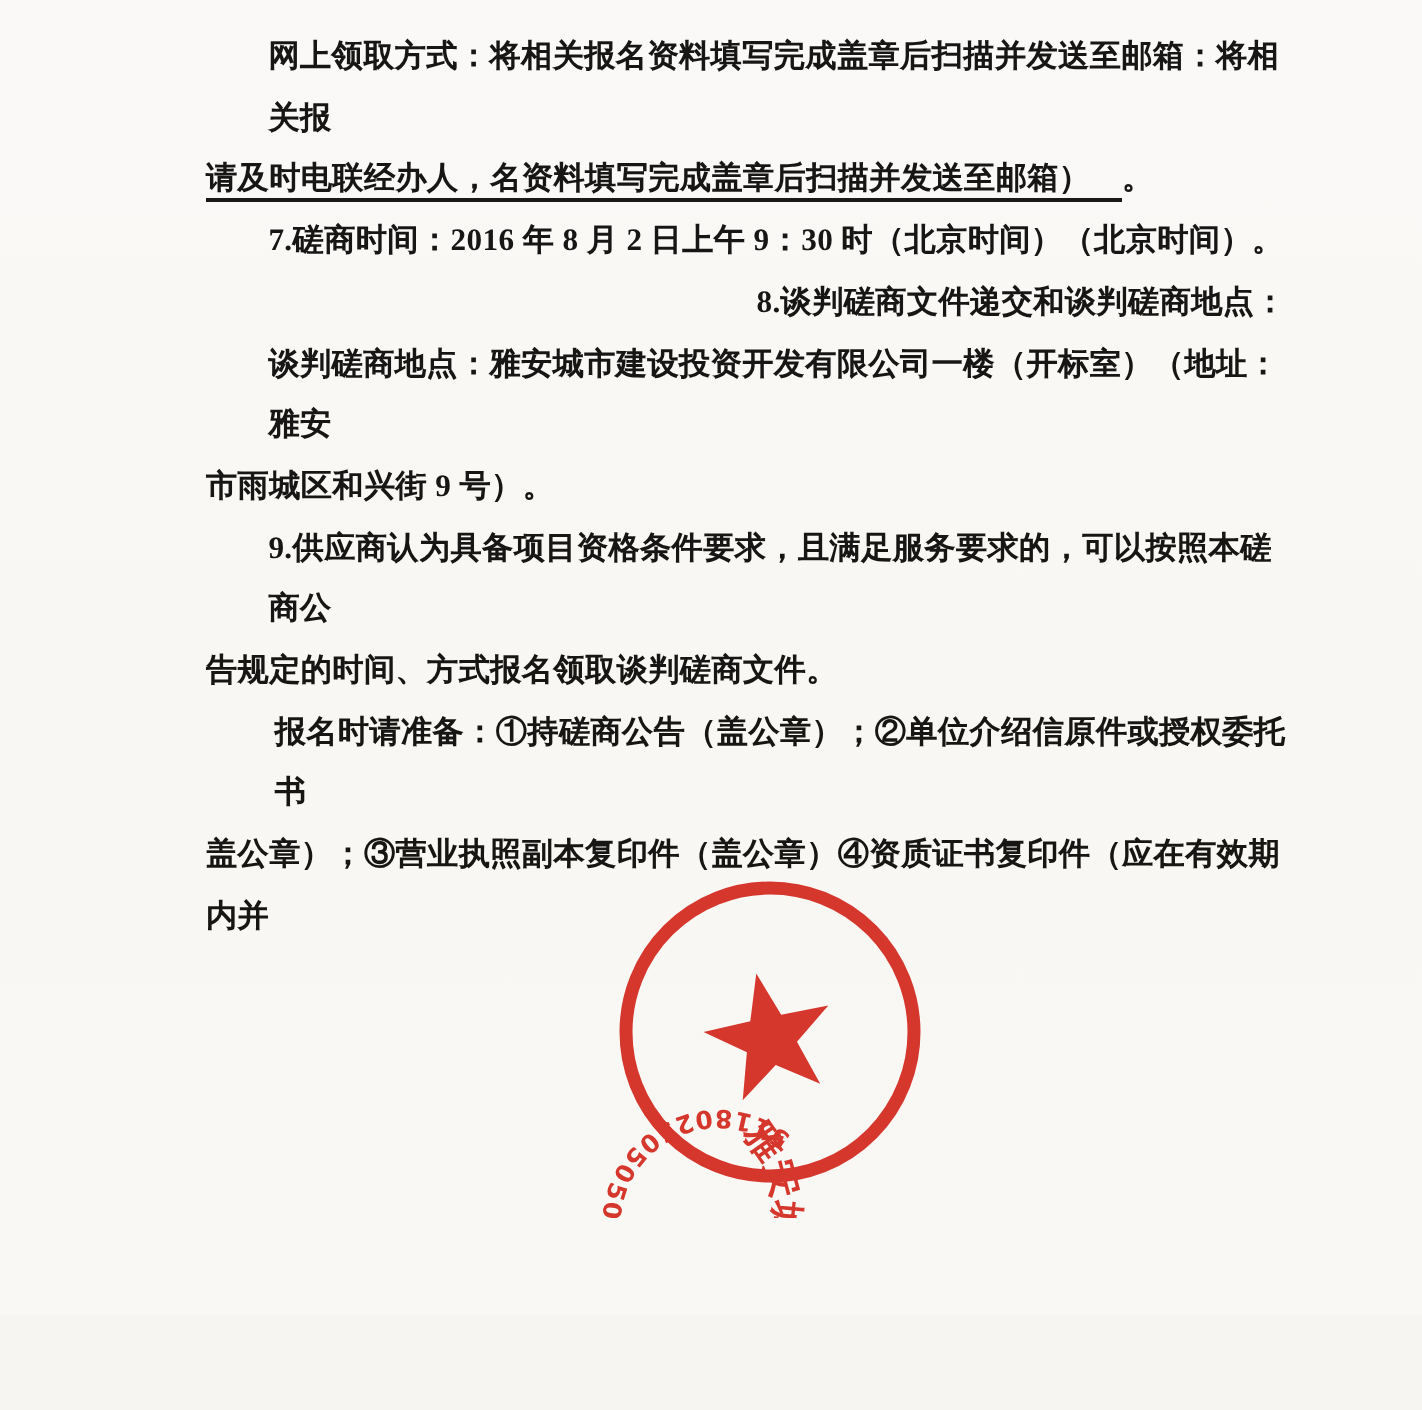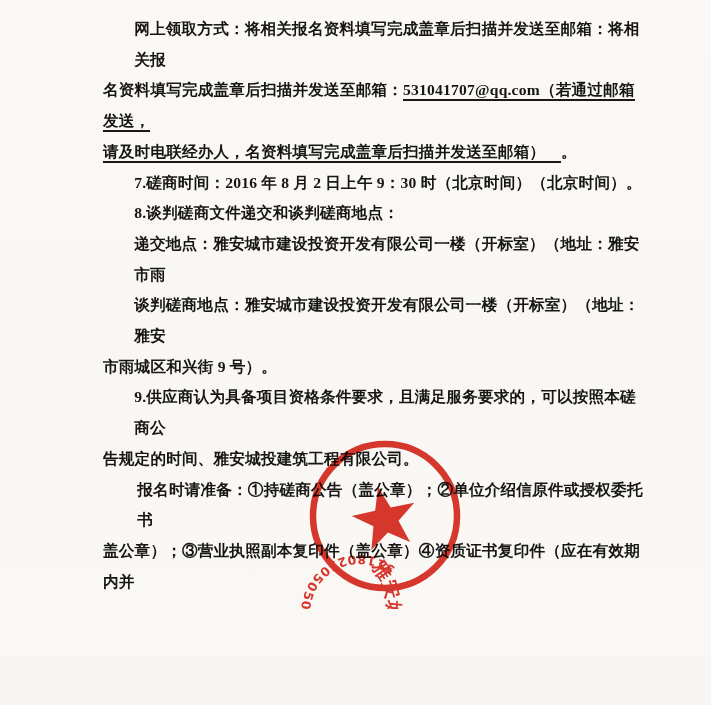--- a/index.html
+++ b/index.html
@@ -57,29 +57,27 @@
     font-family: "DejaVu Sans", sans-serif;
   }
 </style>
 </head>
 <body>
 
 <div class="page">
 
   <div id="doc">
       <div class="line" style="padding-left: 2em;"><span>网上领取方式：将相关报名资料填写完成盖章后扫描并发送至邮箱：将相关报</span></div>
-      <div class="line"><span>名资料填写完成盖章后扫描并发送至邮箱：</span><span class="u">531041707@qq.com（若通过邮箱发送，</span></div>
       <div class="line"><span class="u">请及时电联经办人，名资料填写完成盖章后扫描并发送至邮箱）</span><span class="u">　</span><span>。</span></div>
       <div class="line" style="padding-left: 2em;"><span>7.磋商时间：2016 年 8 月 2 日上午 9：30 时（北京时间）（北京时间）。</span></div>
-      <div class="line" style="padding-left: 2em;"><span>8.谈判磋商文件递交和谈判磋商地点：</span></div>
-      <div class="line" style="padding-left: 2em;"><span>递交地点：雅安城市建设投资开发有限公司一楼（开标室）（地址：雅安市雨</span></div>
+      <div class="line" style="padding-left: 2em; text-align: right;"><span>8.谈判磋商文件递交和谈判磋商地点：</span></div>
       <div class="line" style="padding-left: 2em;"><span>谈判磋商地点：雅安城市建设投资开发有限公司一楼（开标室）（地址：雅安</span></div>
       <div class="line"><span>市雨城区和兴街 9 号）。</span></div>
       <div class="line" style="padding-left: 2em;"><span>9.供应商认为具备项目资格条件要求，且满足服务要求的，可以按照本磋商公</span></div>
-      <div class="line"><span>告规定的时间、雅安城投建筑工程有限公司。</span></div>
+      <div class="line"><span>告规定的时间、方式报名领取谈判磋商文件。</span></div>
       <div class="line" style="padding-left: 2.2em;"><span>报名时请准备：①持磋商公告（盖公章）；②单位介绍信原件或授权委托书</span></div>
       <div class="line"><span>盖公章）；③营业执照副本复印件（盖公章）④资质证书复印件（应在有效期内并</span></div>
     </div>
 
   <div class="seal">
     <svg viewBox="0 0 186 186" width="186" height="186">
       <defs>
 
         <path id="nameArc" d="M 79.3 144.2 A 53 53 0 1 1 79.2 144.1" fill="none"></path>
 

